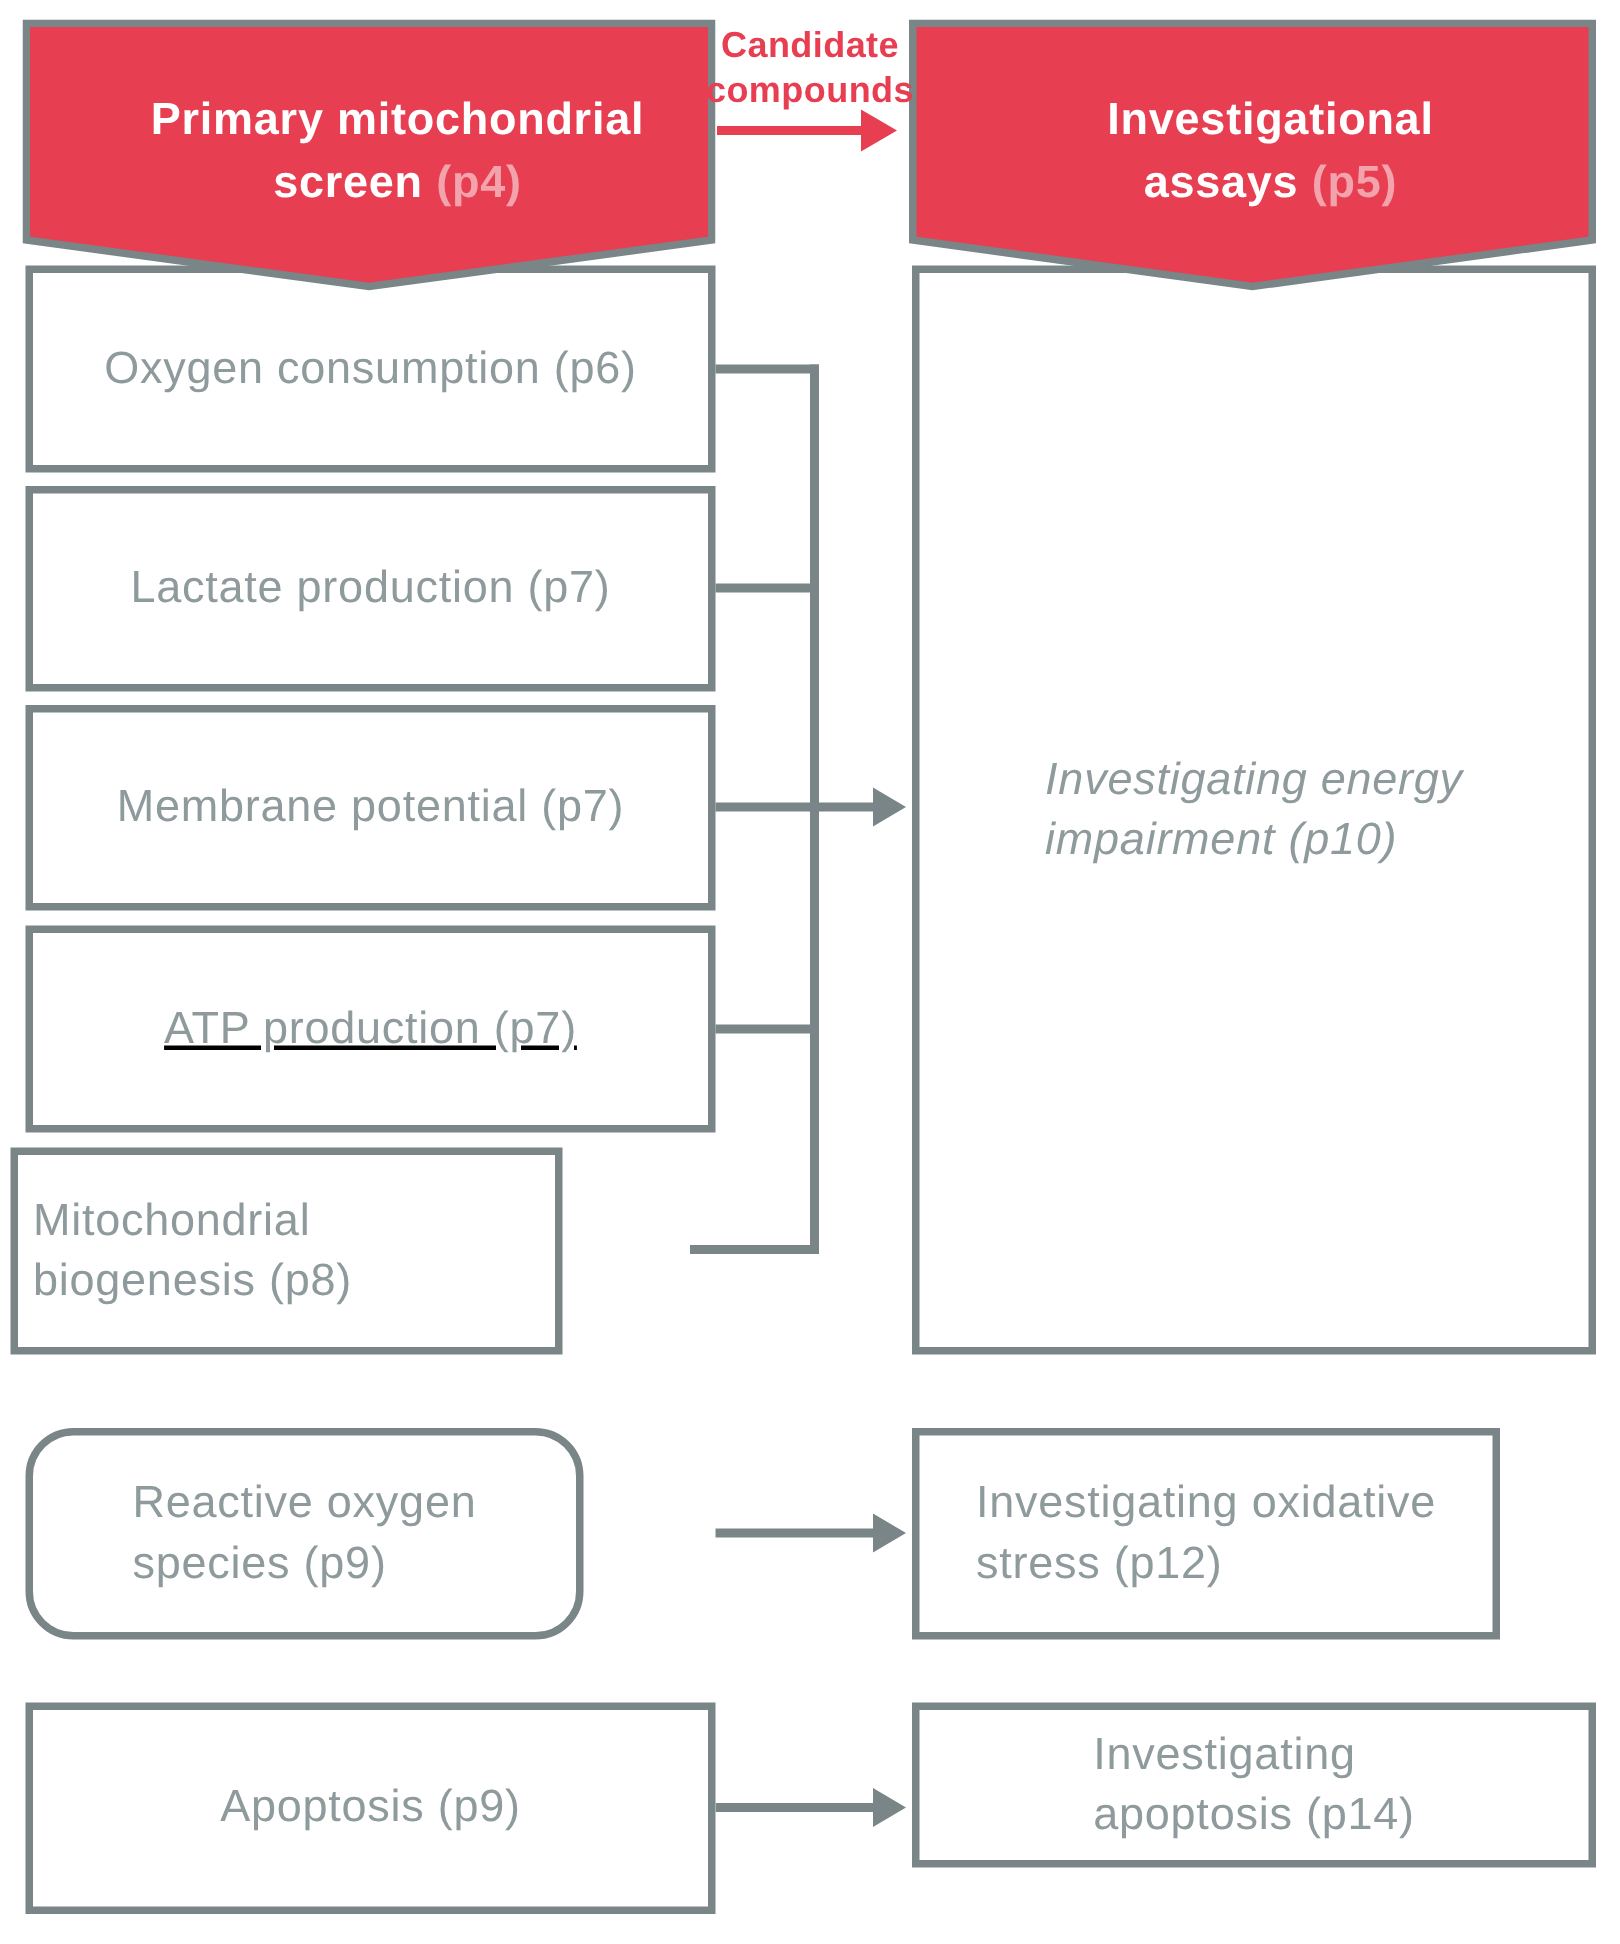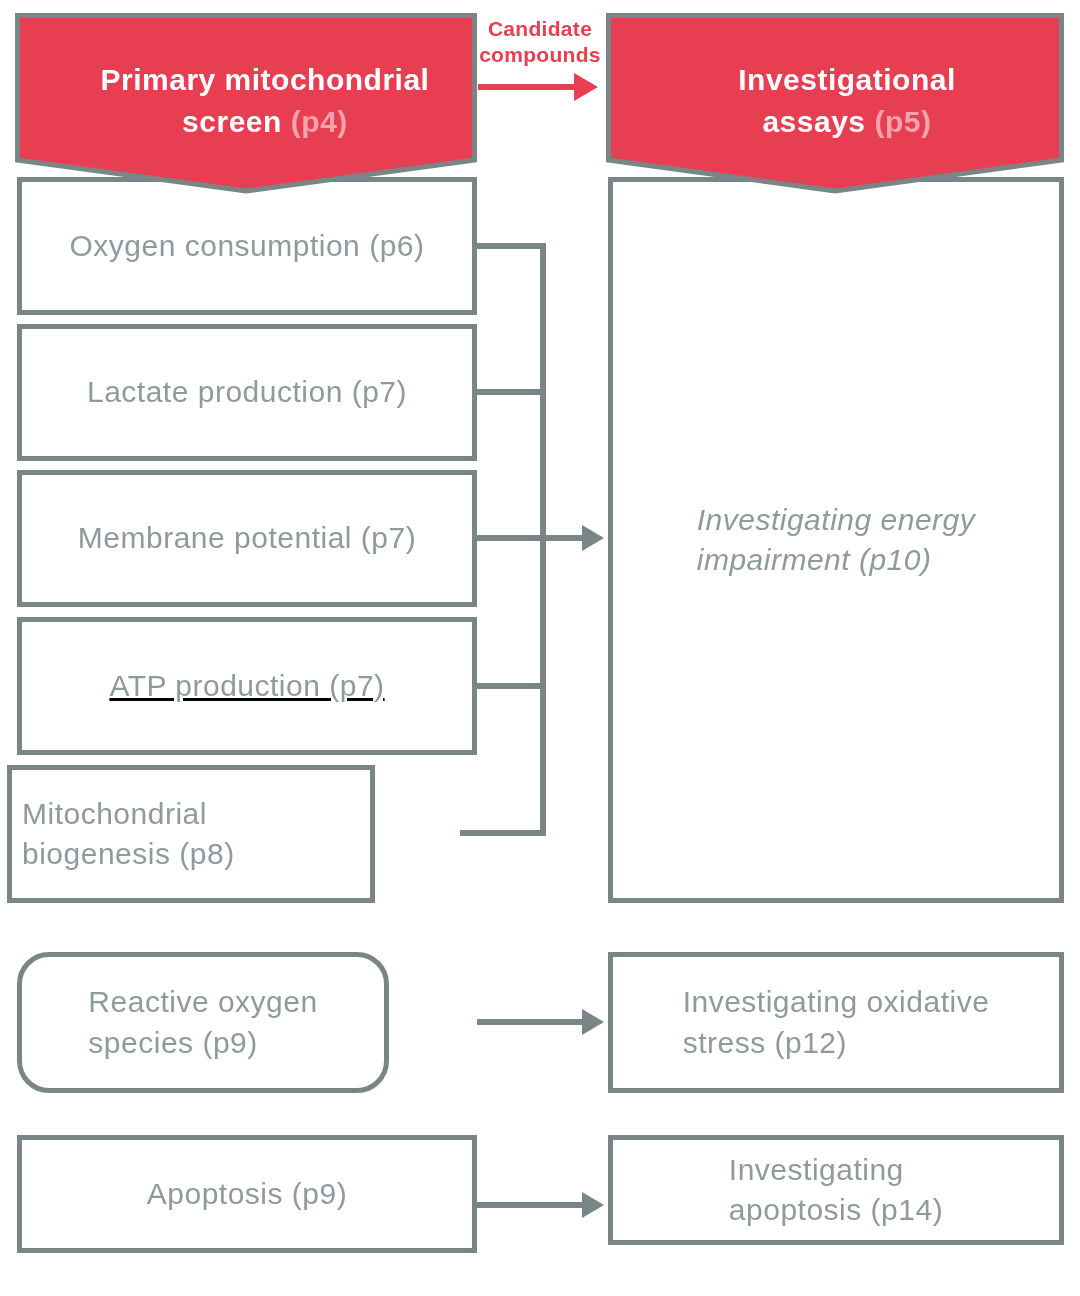--- a/index.html
+++ b/index.html
@@ -32,21 +32,21 @@
     border-left:24px solid var(--red);
   }
   .banner-svg{position:absolute; z-index:3;}
   .banner-text{
     position:absolute; z-index:4; display:flex; align-items:center; justify-content:center;
     text-align:center; color:#fff; font-weight:bold; font-size:30px; line-height:1.4;
     letter-spacing:0.5px; pointer-events:none;padding-left:19px;
   }
   .banner-text .page{color:var(--pink); margin-left:9px;}
   .flow-label{
-    position:absolute; z-index:4; color:var(--red); font-weight:bold; font-size:21px;
+    position:absolute; z-index:4; color:var(--red); font-weight:bold; font-size:24px;
     line-height:1.25; text-align:center; white-space:pre-line; letter-spacing:0.3px;
   }
 </style>
 </head>
 <body>
 
 <div id="stage">
 
   <div class="conn" style="left:460px; top:243px; width:86px; height:6px;"></div>
   <div class="conn" style="left:460px; top:389px; width:86px; height:6px;"></div>
@@ -85,26 +85,26 @@
 
   <div class="box" style="left:608px; top:177px; width:456px; height:726px;font-style:italic;">
     <div class="label">Investigating energy
 impairment (p10)</div>
   </div>
 
   <div class="box" style="left:17px; top:952px; width:372px; height:141px;border-radius:32px;">
     <div class="label">Reactive oxygen
 species (p9)</div>
   </div>
-  <div class="box" style="left:608px; top:952px; width:456px; height:141px;">
+  <div class="box" style="left:608px; top:952px; width:392px; height:141px;">
     <div class="label">Investigating oxidative
 stress (p12)</div>
   </div>
 
-  <div class="box" style="left:17px; top:1135px; width:460px; height:118px;">
+  <div class="box" style="left:17px; top:1135px; width:460px; height:141px;">
     <div class="label">Apoptosis (p9)</div>
   </div>
   <div class="box" style="left:608px; top:1135px; width:456px; height:110px;">
     <div class="label">Investigating
 apoptosis (p14)</div>
   </div>
 
   <svg class="banner-svg" style="left:15px; top:13px;" width="462" height="184" viewBox="0 0 462 184">
     <polygon points="2.5,2.5 459.5,2.5 459.5,147 231,178 2.5,147" style="fill:var(--red); stroke:var(--line); stroke-width:5;"></polygon>
   </svg>

